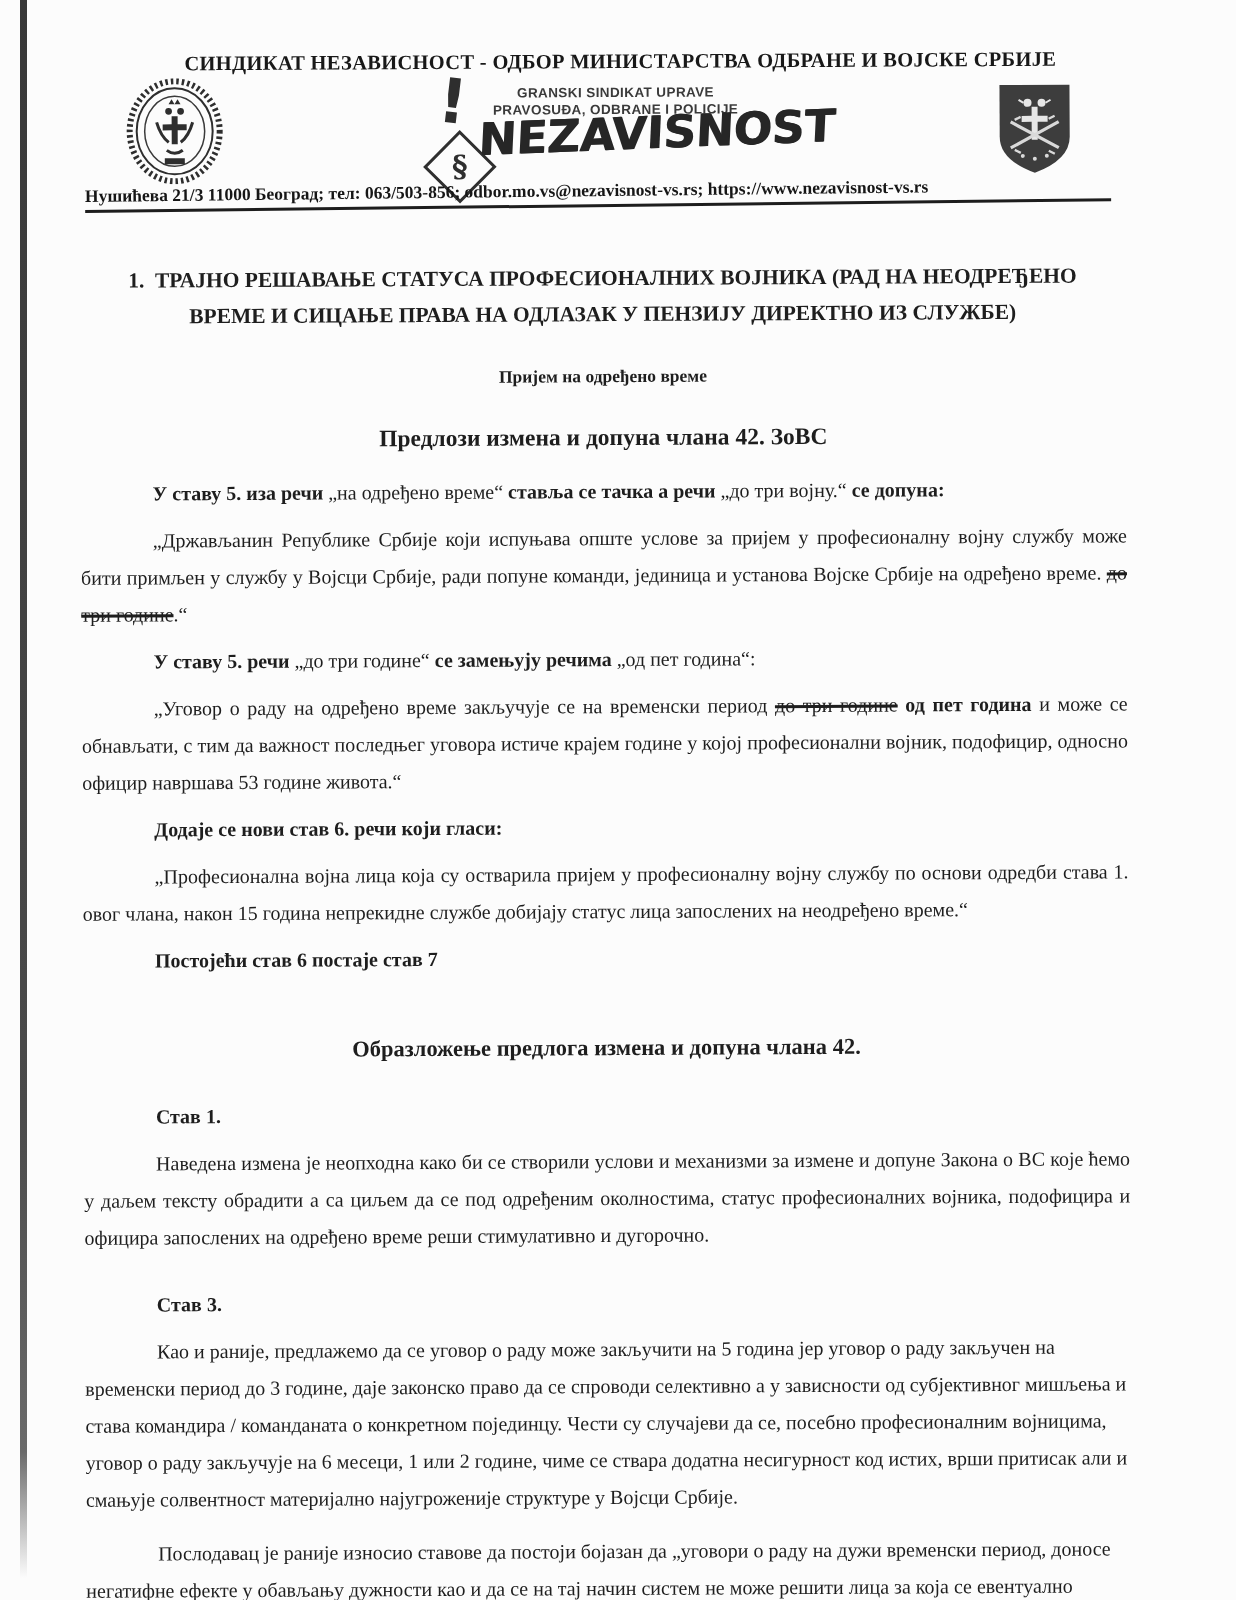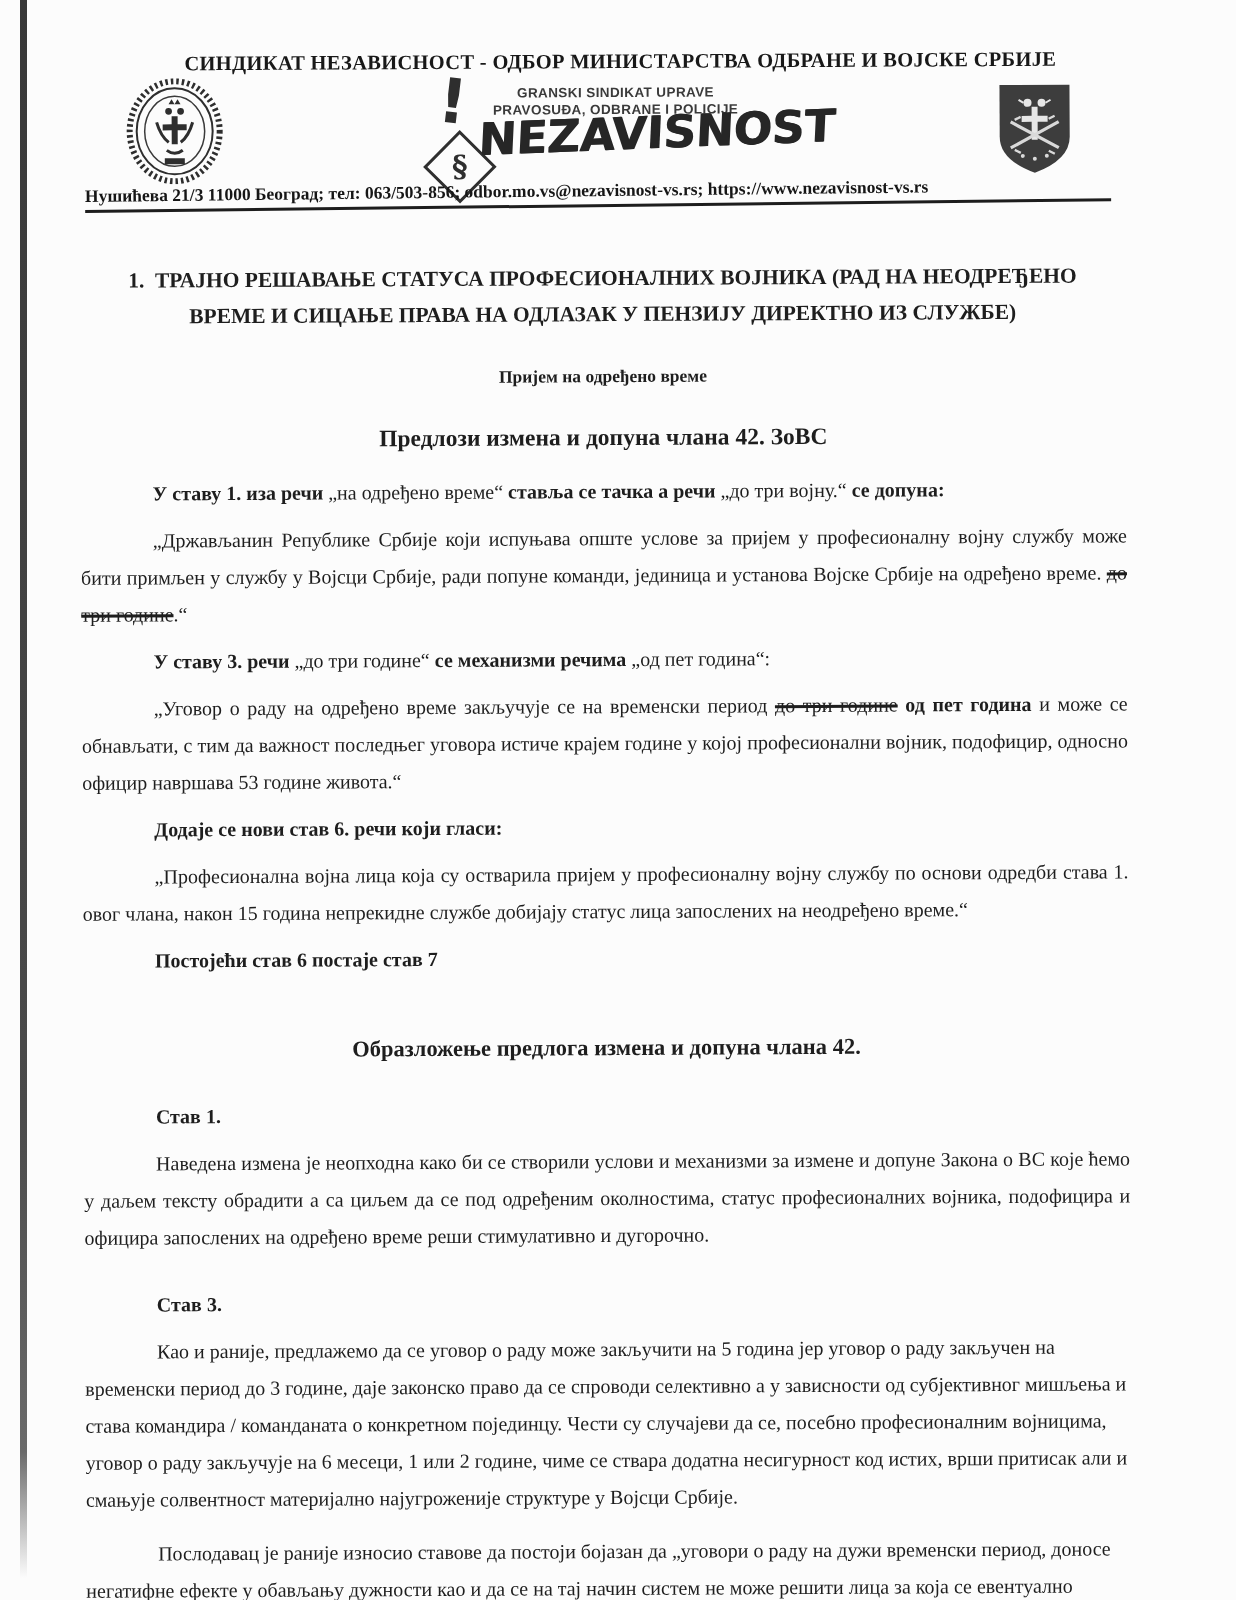--- a/index.html
+++ b/index.html
@@ -159,25 +159,25 @@
     <div class="doc">
 
       <div class="doc-title">
         <span>1.</span>&nbsp;&nbsp;<span>ТРАЈНО РЕШАВАЊЕ СТАТУСА ПРОФЕСИОНАЛНИХ ВОЈНИКА (РАД НА НЕОДРЕЂЕНО ВРЕМЕ И СИЦАЊЕ ПРАВА НА ОДЛАЗАК У ПЕНЗИЈУ ДИРЕКТНО ИЗ СЛУЖБЕ)</span>
       </div>
 
       <div class="doc-subtitle">Пријем на одређено време</div>
 
       <div class="proposals-heading">Предлози измена и допуна члана 42. ЗоВС</div>
 
-      <p class="para intro mt1"><span>У ставу 1. иза речи </span><span class="q">„на одређено време“</span><span> ставља се тачка а речи </span><span class="q">„до три војну.“</span><span> се допуна:</span></p>
+      <p class="para intro mt1"><span>У ставу 5. иза речи </span><span class="q">„на одређено време“</span><span> ставља се тачка а речи </span><span class="q">„до три војну.“</span><span> се допуна:</span></p>
 
       <p class="para just mt2"><span>„Држављанин Републике Србије који испуњава опште услове за пријем у професионалну војну службу може бити примљен у службу у Војсци Србије, ради попуне команди, јединица и установа Војске Србије на одређено време. </span><span class="strike">до три године</span><span>.“</span></p>
 
-      <p class="para intro mt2"><span>У ставу 3. речи </span><span class="q">„до три године“</span><span> се механизми речима </span><span class="q">„од пет година“:</span></p>
+      <p class="para intro mt2"><span>У ставу 5. речи </span><span class="q">„до три године“</span><span> се замењују речима </span><span class="q">„од пет година“:</span></p>
 
       <p class="para just mt2"><span>„Уговор о раду на одређено време закључује се на временски период </span><span class="strike">до три године</span><span class="bold"> од пет година</span><span> и може се обнављати, с тим да важност последњег уговора истиче крајем године у којој професионални војник, подофицир, односно официр навршава 53 године живота.“</span></p>
 
       <p class="para intro mt2">Додаје се нови став 6. речи који гласи:</p>
 
       <p class="para just mt2">„Професионална војна лица која су остварила пријем у професионалну војну службу по основи одредби става 1. овог члана, након 15 година непрекидне службе добијају статус лица запослених на неодређено време.“</p>
 
       <p class="para intro mt2">Постојећи став 6 постаје став 7</p>
 
       <div class="rationale-heading">Образложење предлога измена и допуна члана 42.</div>

